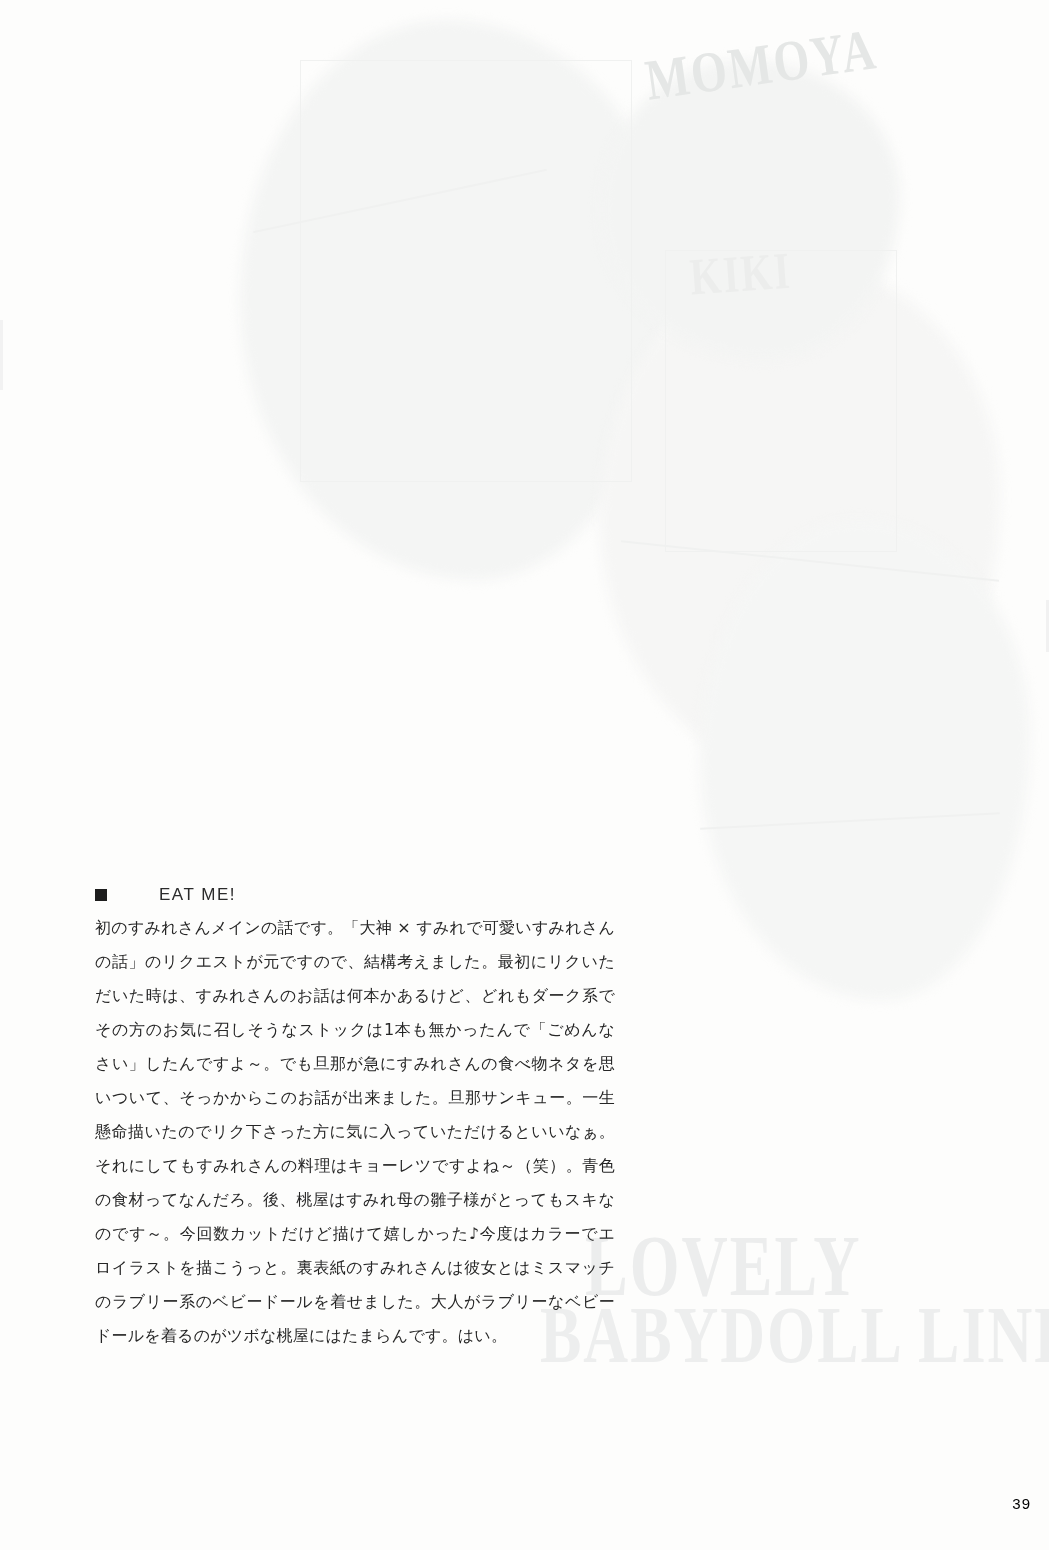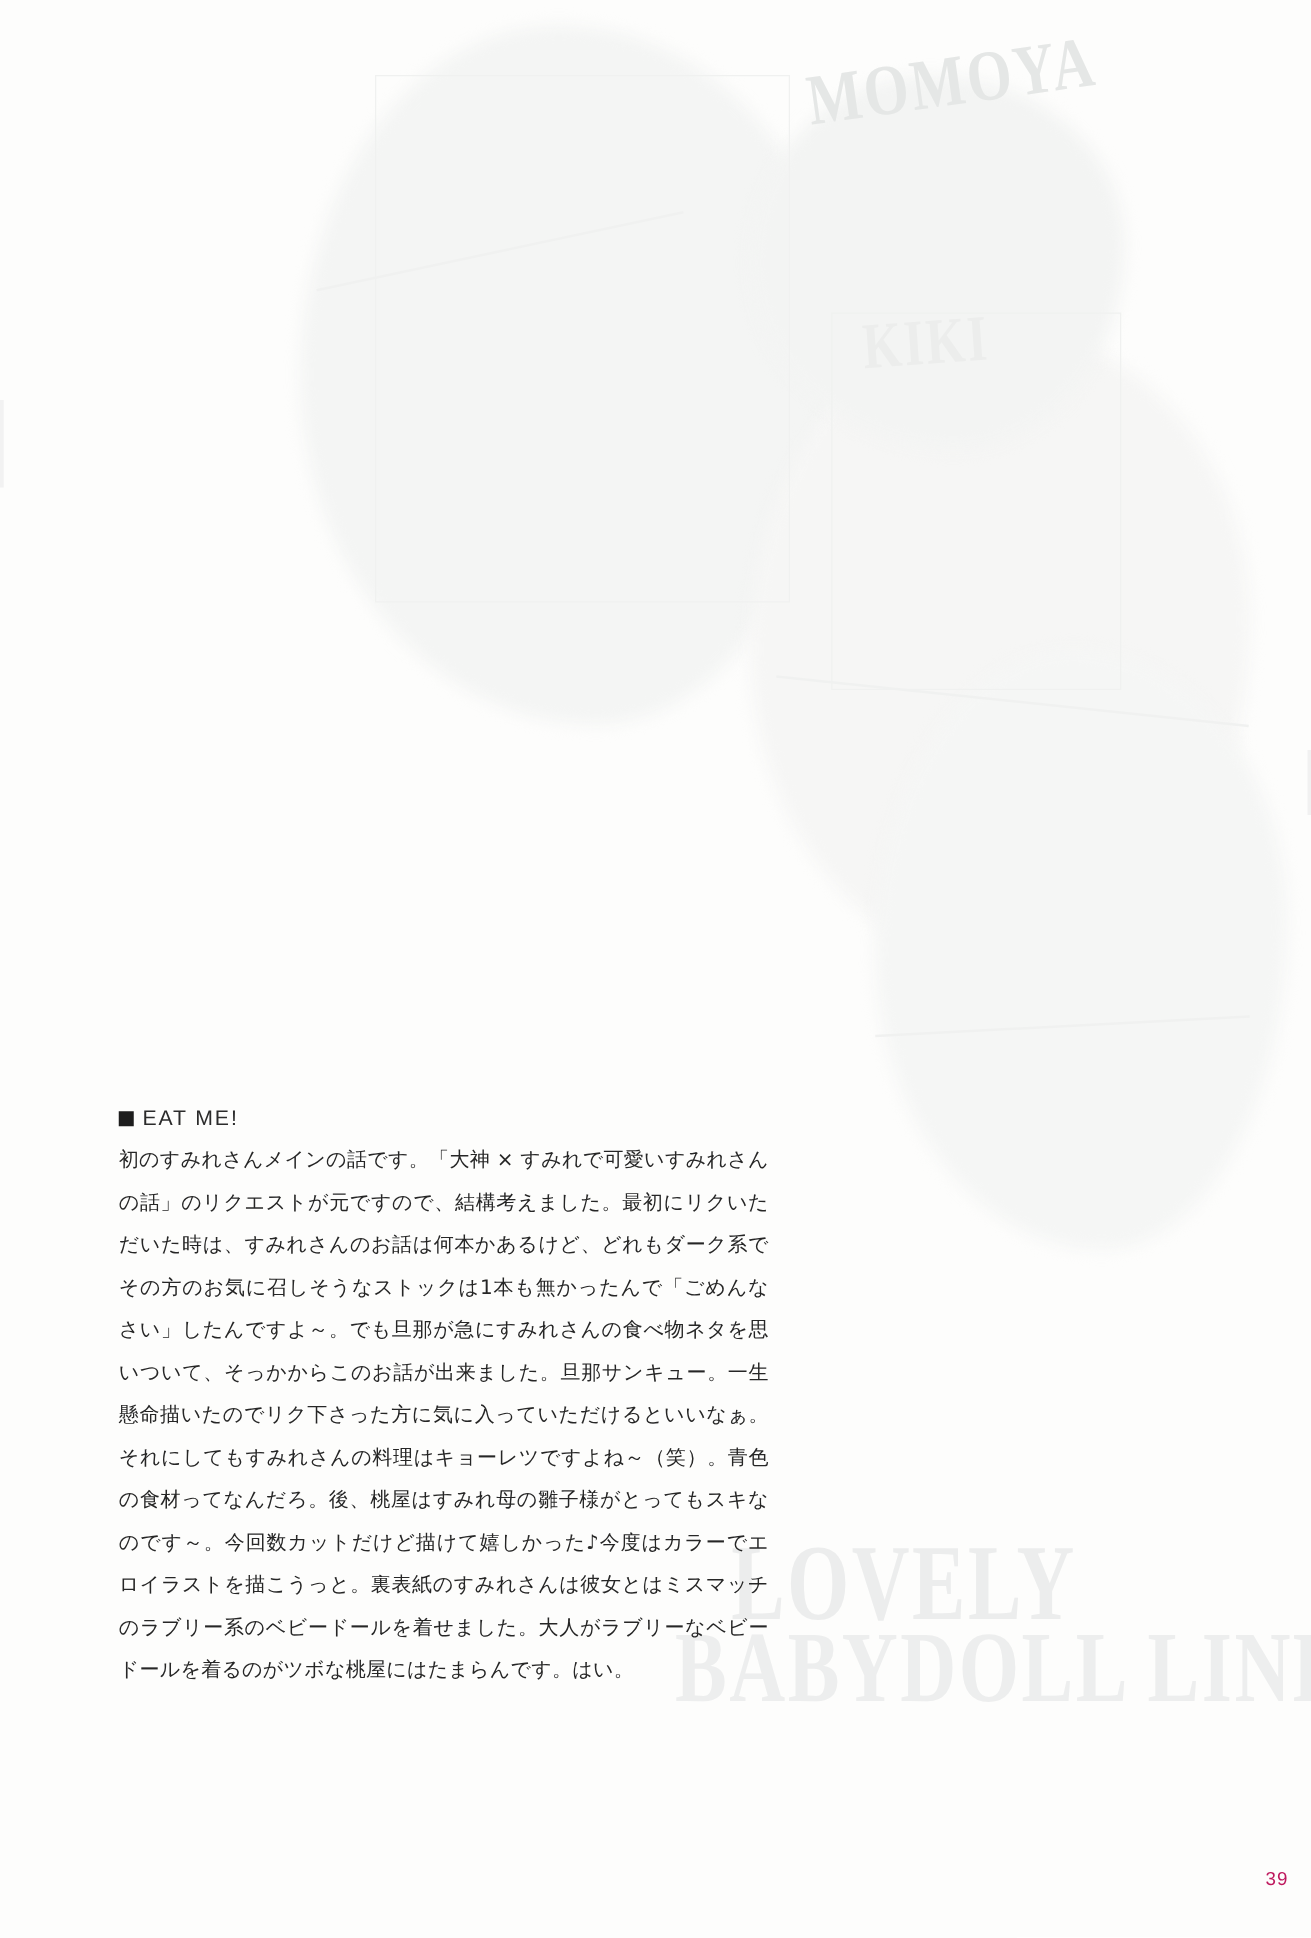--- a/index.html
+++ b/index.html
@@ -97,39 +97,40 @@
   }
   .bullet-square {
     display: inline-block;
     width: 12px;
     height: 12px;
     background: #1d1d1d;
   }
   .section-title .title-text {
     font-family: "Liberation Sans", sans-serif;
     letter-spacing: 1.5px;
+    margin-left: 45px;
   }
   .body-text {
     font-family: "DejaVu Sans", sans-serif;
     font-size: 16px;
     line-height: 34px;
     color: #262626;
     text-align: justify;
     text-justify: inter-character;
     margin: 0;
     letter-spacing: 0.2px;
   }
 
   .page-number {
     position: absolute;
     right: 18px;
     bottom: 38px;
     font-family: "Liberation Sans", sans-serif;
     font-size: 15px;
-    color: #be185d;
+    color: #000000;
     letter-spacing: 1px;
   }
 
   .edge-mark {
     position: absolute;
     right: 0;
     top: 600px;
     width: 3px;
     height: 52px;
     background: #f1f1f1;

